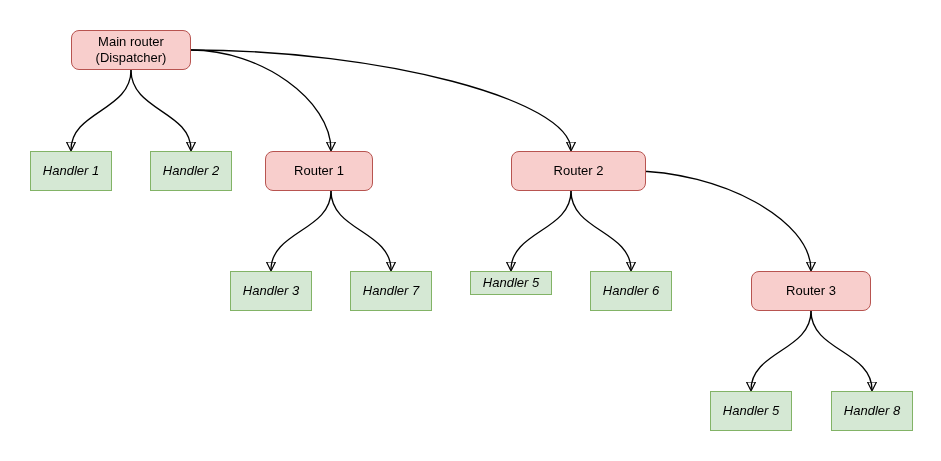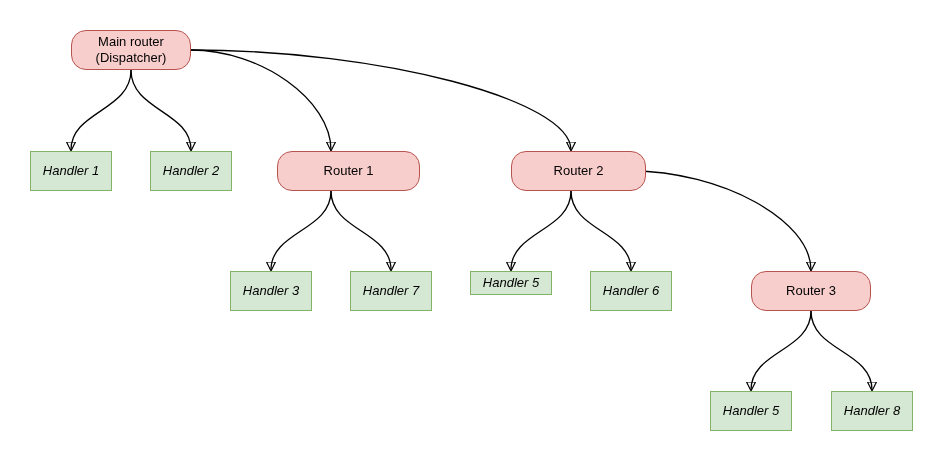--- a/index.html
+++ b/index.html
@@ -16,21 +16,21 @@
     position:absolute;
     display:flex;align-items:center;justify-content:center;
     text-align:center;
     font-size:13px;line-height:1.25;color:#000000;
     box-sizing:border-box;
     white-space:pre-line;
   }
   .router{
     background:#f8cecc;
     border:1.3px solid #b85450;
-    border-radius:15px;
+    border-radius:8px;
   }
   .handler{
     background:#d5e8d4;
     border:1.3px solid #82b366;
     font-style:italic;
   }
 </style>
 </head>
 <body>
 
@@ -55,21 +55,21 @@
     <path marker-end="url(#arrow)" d="M811,311 C811,351 872,351 872,390"></path>
   </svg>
 
   <div class="node router" style="left:71px;top:30px;width:120px;height:40px">Main router
 (Dispatcher)</div>
 
   <div class="node handler" style="left:30px;top:151px;width:82px;height:40px">Handler 1</div>
 
   <div class="node handler" style="left:150px;top:151px;width:82px;height:40px">Handler 2</div>
 
-  <div class="node router" style="left:277px;top:151px;width:143px;height:40px">Router 1</div>
+  <div class="node router" style="left:265px;top:151px;width:108px;height:40px">Router 1</div>
 
   <div class="node router" style="left:511px;top:151px;width:135px;height:40px">Router 2</div>
 
   <div class="node handler" style="left:230px;top:271px;width:82px;height:40px">Handler 3</div>
 
   <div class="node handler" style="left:350px;top:271px;width:82px;height:40px">Handler 7</div>
 
   <div class="node handler" style="left:470px;top:271px;width:82px;height:24px">Handler 5</div>
 
   <div class="node handler" style="left:590px;top:271px;width:82px;height:40px">Handler 6</div>

